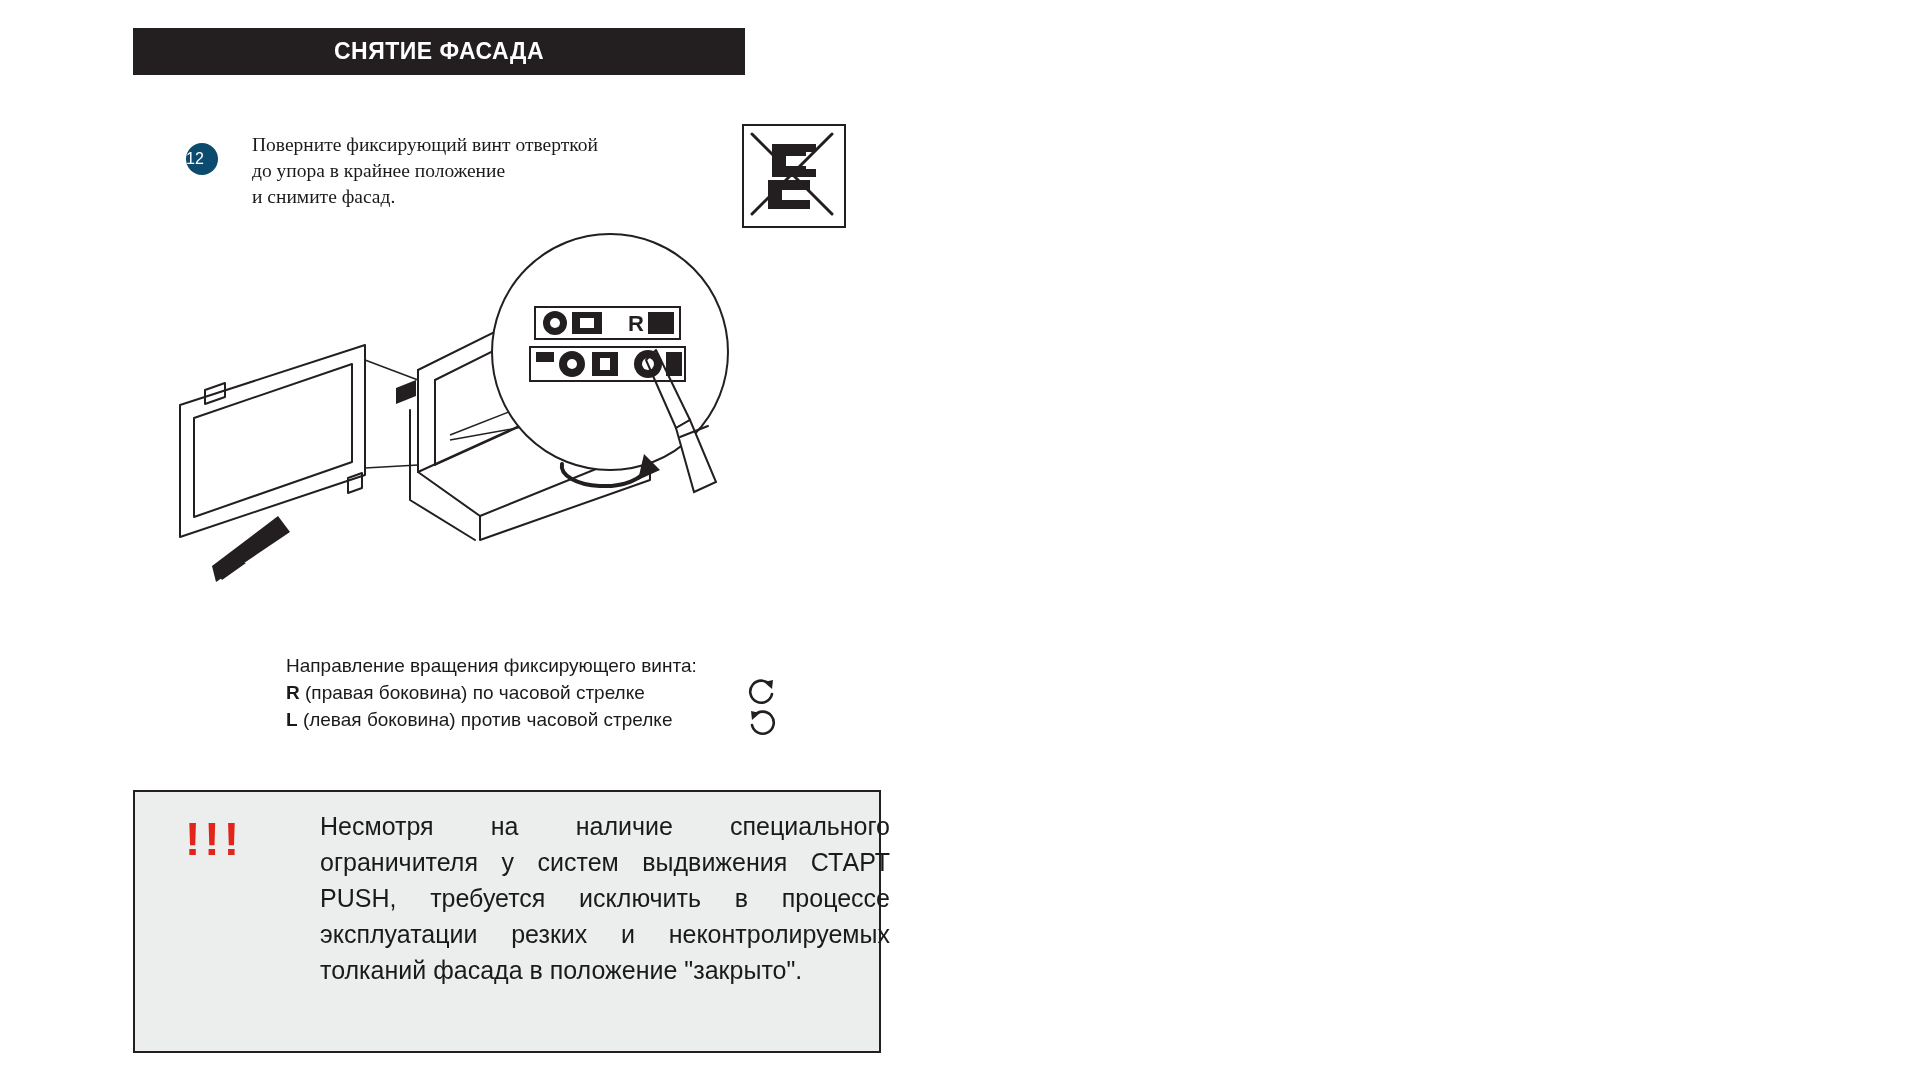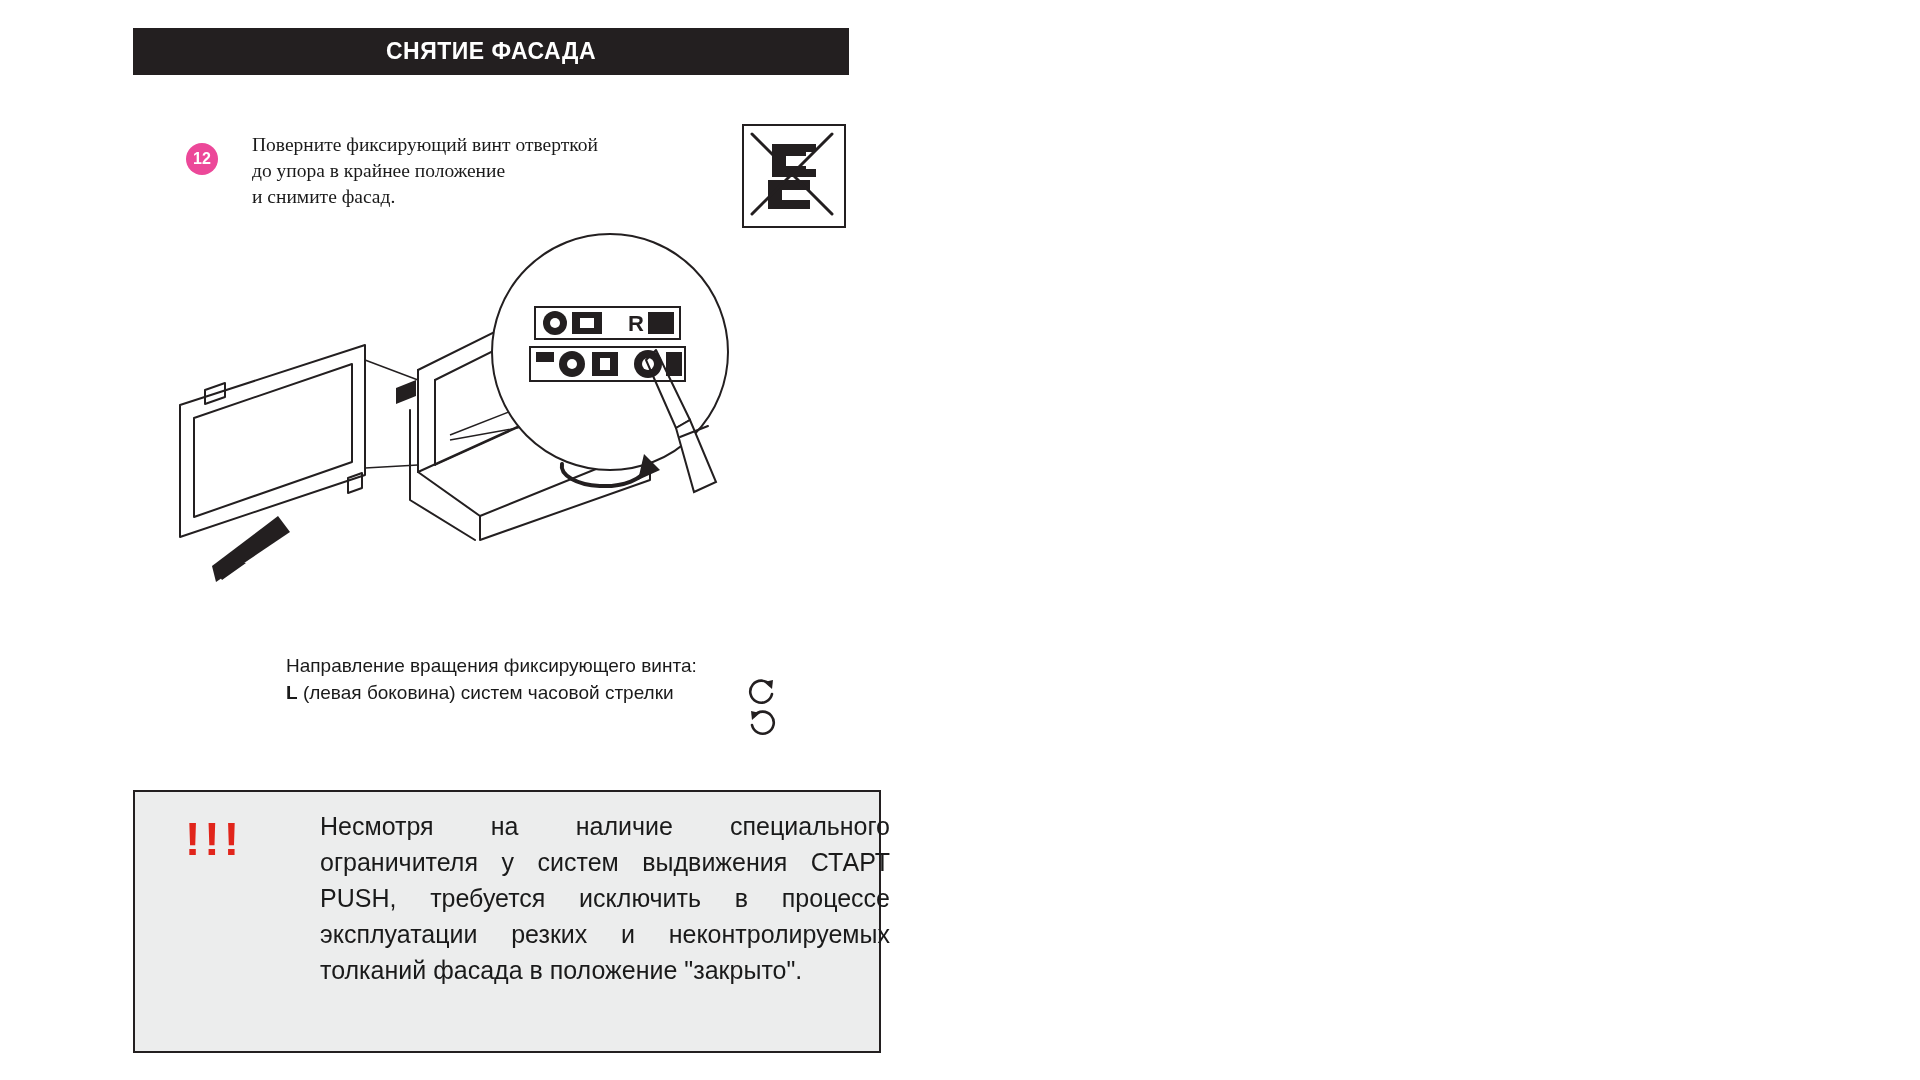--- a/index.html
+++ b/index.html
@@ -34,30 +34,30 @@
     position: absolute;
     background: #231f20;
     color: #ffffff;
     font-weight: bold;
     font-size: 23px;
     letter-spacing: 0.5px;
     text-align: center;
     line-height: 47px;
     height: 47px;
   }
-  #header-left-bar { left: 133px; top: 28px; width: 716px; }
+  #header-left-bar { left: 133px; top: 28px; width: 612px; }
   .step-num {
     position: absolute;
     width: 32px; height: 32px;
     border-radius: 50%;
-    background: #ec4899;
+    background: #0c4a6e;
     color: #fff;
     font-size: 16px;
-    font-weight: bold;
-    text-align: center;
+    font-weight: normal;
+    text-align: left;
     line-height: 32px;
   }
   .step-text {
     position: absolute;
     font-size: 19.5px;
     line-height: 26px;
     color: #1a1a1a;
     white-space: pre-line;
     font-family: Liberation Serif, serif;
   }
@@ -221,21 +221,24 @@
         <path class="ln" d="M200 205 L228 194"></path>
 
         <path class="ln" style="stroke-width:4" d="M82 232 A42 20 0 1 0 166 236"></path>
         <path class="fill-dark" d="M164 222 L180 238 L158 248 Z"></path>
       </svg>
     </div>
 
     <div id="rotation-legend">
       <div>Направление вращения фиксирующего винта:</div>
       <div>
-        <span class="bold">L</span><span> (левая боковина) систем часовой стрелки</span>
+        <span class="bold">R</span><span> (правая боковина) по часовой стрелке</span>
+      </div>
+      <div>
+        <span class="bold">L</span><span> (левая боковина) против часовой стрелке</span>
       </div>
     </div>
     <svg class="rot-icon" id="rot-icon-cw" viewBox="0 0 34 34">
       <path class="ln" style="stroke-width:2.6" d="M25 9 A11 11 0 1 0 27 18"></path>
       <path class="fill-dark" d="M19 6 L28 4 L27 13 Z"></path>
     </svg>
     <svg class="rot-icon" id="rot-icon-ccw" viewBox="0 0 34 34">
       <path class="ln" style="stroke-width:2.6" d="M9 9 A11 11 0 1 1 7 18"></path>
       <path class="fill-dark" d="M15 6 L6 4 L7 13 Z"></path>
     </svg>

